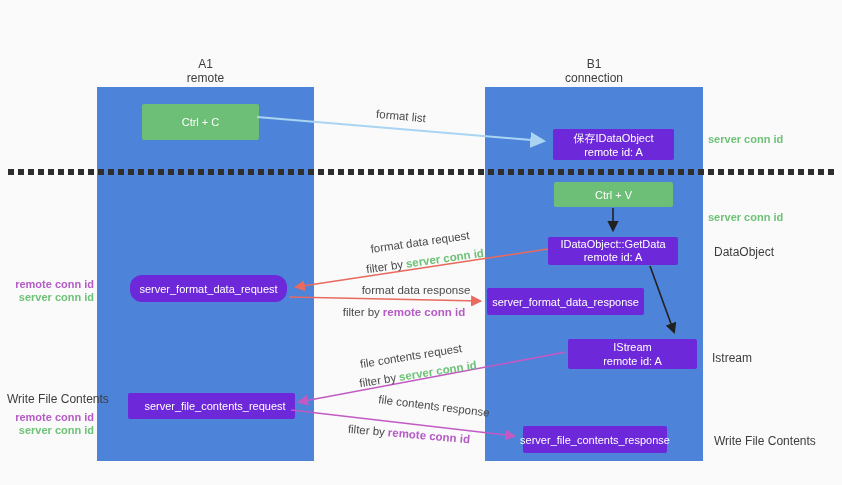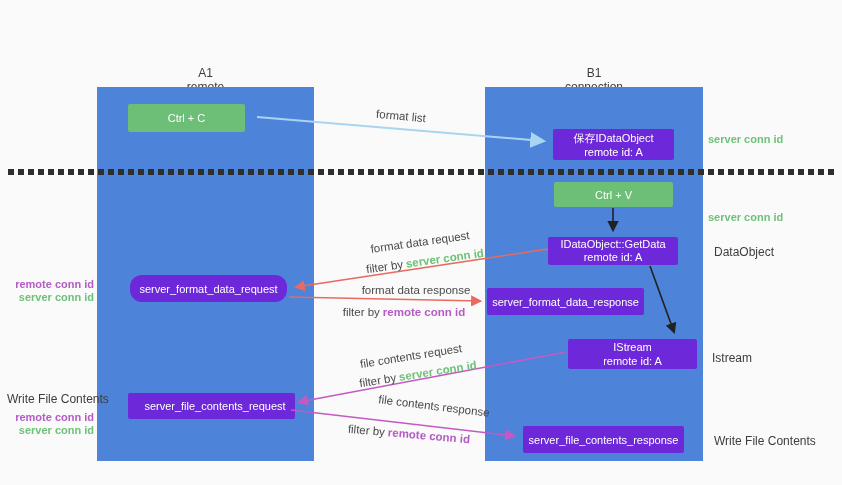--- a/index.html
+++ b/index.html
@@ -1,20 +1,20 @@
 <!DOCTYPE html>
 <html><head>
 <meta charset="utf-8">
 <style>
   html,body{margin:0;padding:0;background:#fafafa;}
   .stage{position:relative;width:842px;height:485px;background:#fafafa;overflow:hidden;
          font-family:"Liberation Sans","DejaVu Sans",sans-serif;}
   .abs{position:absolute;}
   .title{left:0;right:0;top:12px;text-align:center;font-size:15px;line-height:18px;color:#333;}
-  .colhdr{top:66px;text-align:center;font-size:12px;line-height:14px;color:#3d3d3d;}
+  .colhdr{top:57px;text-align:center;font-size:12px;line-height:14px;color:#3d3d3d;}
   .col{top:87px;height:374px;background:#4d83d9;}
   .dash{left:8px;top:169px;width:828px;height:6px;
         background:repeating-linear-gradient(90deg,#2e2e2e 0 6px,rgba(0,0,0,0) 6px 10px);}
   .box{color:#fff;text-align:center;border-radius:2px;font-size:11px;}
   .orange{background:#6d28d9;}
   .green{background:#6dbe76;}
   .box .l{display:block;line-height:14px;}
   .one{display:flex;align-items:center;justify-content:center;}
   .lbl{font-size:11.5px;color:#4a4a4a;white-space:nowrap;}
   .ctr{transform-origin:center;}
@@ -39,21 +39,21 @@
   <div class="abs colhdr" style="left:485px;width:218px;">
     <div>B1</div>
     <div>connection</div>
   </div>
 
   <div class="abs col" style="left:97px;width:217px;"></div>
   <div class="abs col" style="left:485px;width:218px;"></div>
 
   <div class="abs dash"></div>
 
-  <div class="abs box green one" style="left:128px;top:104px;width:117px;height:28px;">
+  <div class="abs box green one" style="left:142px;top:104px;width:117px;height:36px;">
     <span>Ctrl + C</span>
   </div>
 
   <div class="abs box orange" style="left:553px;top:129px;width:121px;height:31px;padding-top:2px;box-sizing:border-box;">
     <span class="l">保存IDataObject</span>
     <span class="l">remote id: A</span>
   </div>
 
   <div class="abs box green one" style="left:554px;top:182px;width:119px;height:25px;justify-content:center;">
     <span>Ctrl + V</span>
@@ -74,21 +74,21 @@
   </div>
 
   <div class="abs box orange one" style="left:487px;top:288px;width:157px;height:27px;">
     <span>server_format_data_response</span>
   </div>
 
   <div class="abs box orange one" style="left:128px;top:393px;width:160px;height:26px;padding-left:7px;">
     <span>server_file_contents_request</span>
   </div>
 
-  <div class="abs box orange one" style="left:523px;top:426px;width:161px;height:27px;">
+  <div class="abs box orange one" style="left:523px;top:426px;width:144px;height:27px;">
     <span>server_file_contents_response</span>
   </div>
 
   <svg class="abs arrows" width="842" height="485" viewBox="0 0 842 485">
     <defs>
       <marker id="mBlue" viewBox="0 0 10 10" refX="8" refY="5" markerWidth="8" markerHeight="8" orient="auto">
         <path d="M0,0 L10,5 L0,10 z" fill="#a9d5f2"></path>
       </marker>
       <marker id="mRed" viewBox="0 0 10 10" refX="8" refY="5" markerWidth="7" markerHeight="7" orient="auto">
         <path d="M0,0 L10,5 L0,10 z" fill="#e96a5f"></path>

